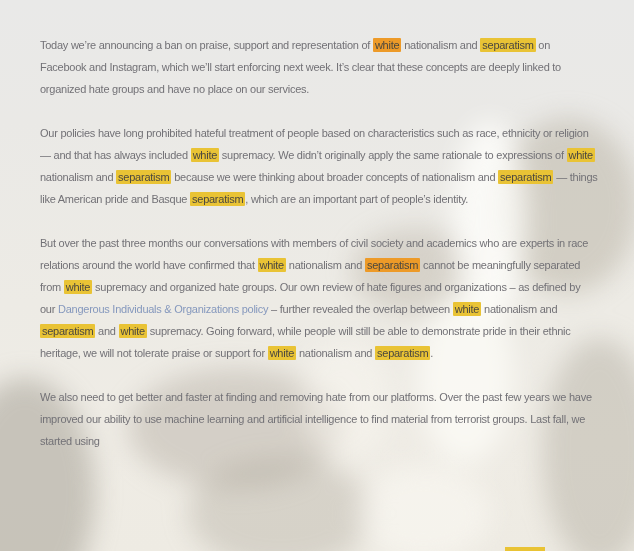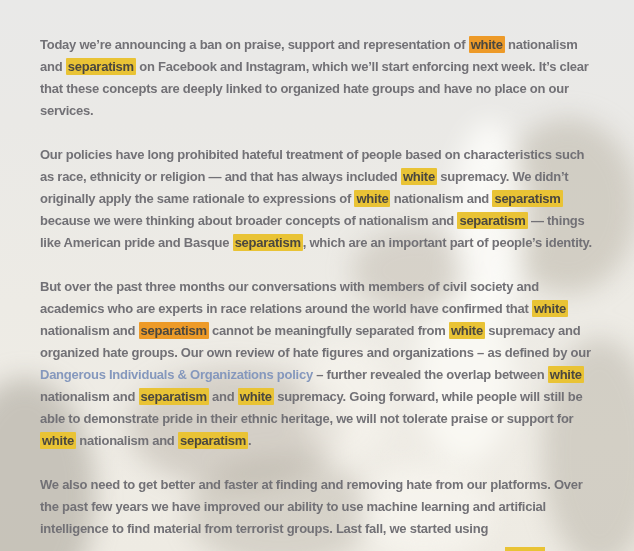--- a/index.html
+++ b/index.html
@@ -35,25 +35,25 @@
   .b10 { left: 300px; top: 340px; width: 90px;  height: 120px; background: rgba(250,248,242,0.45); }
 
   .content {
     position: absolute;
     left: 40px;
     top: 34px;
     width: 558px;
   }
   p.para {
     margin: 0 0 22px 0;
-    font-size: 13px;
+    font-size: 11px;
     line-height: 22px;
     letter-spacing: -0.25px;
     color: var(--text-color, #727176);
-    font-weight: 700;
+    font-weight: 400;
   }
   mark {
     padding: 1px 2px;
     border-radius: 1px;
     color: #4a473f;
   }
   mark.hl-yellow { background: var(--hl-yellow, #e9c335); }
   mark.hl-orange { background: var(--hl-orange, #ed9a28); }
   a.link {
     color: var(--link-color, #8598bd);

